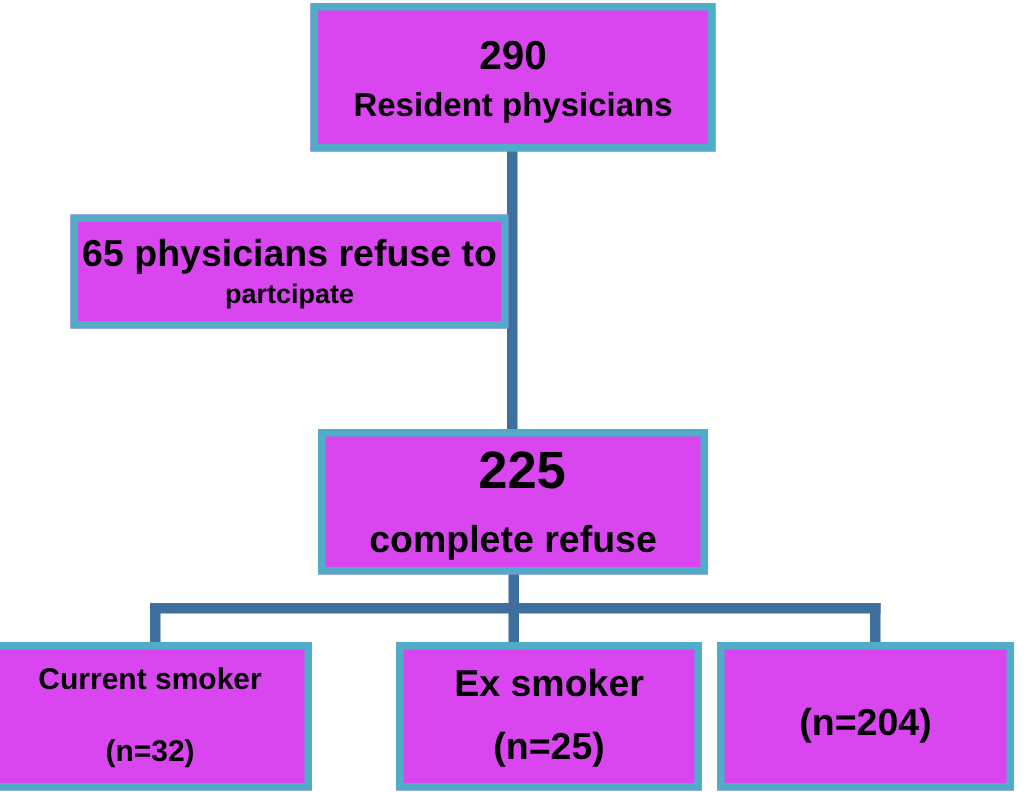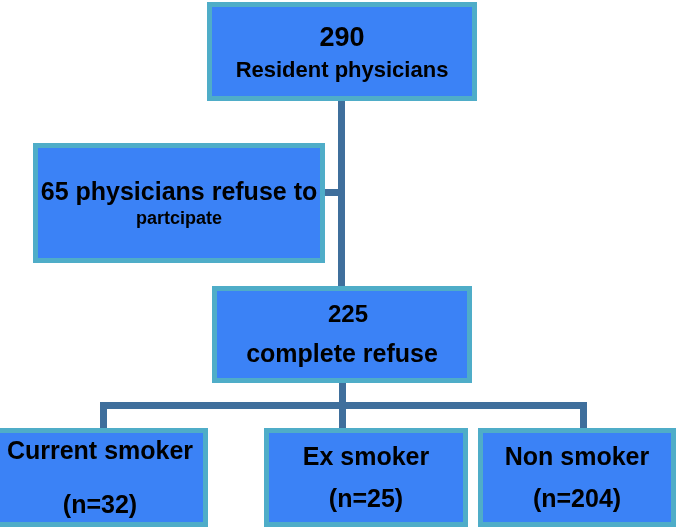--- a/index.html
+++ b/index.html
@@ -22,52 +22,52 @@
   
   .conn {
     position: absolute;
     background: #3f6f9c;
   }
 
   
   .node {
     position: absolute;
     box-sizing: border-box;
-    background: #3b82f6;
+    background: #d946ef;
     border: 5px solid #4fadc8;
     display: flex;
     flex-direction: column;
     align-items: center;
     justify-content: center;
     text-align: center;
     color: #000000;
     font-weight: bold;
     line-height: 1.26;
     overflow: hidden;
   }
   .node .line {
     display: block;
     white-space: nowrap;
   }
 
   
   #node-top      { left: 207px; top: 2px;   width: 270px; height: 99px; }
-  #node-excluded { left: 33px;  top: 143px; width: 292px; height: 120px; }
+  #node-excluded { left: 47px;  top: 143px; width: 292px; height: 76px; }
   #node-complete { left: 212px; top: 286px; width: 260px; height: 97px; }
   #node-current  { left: -8px;  top: 428px; width: 216px; height: 99px; }
   #node-ex       { left: 240px; top: 428px; width: 204px; height: 99px; margin-left: 24px; }
   #node-non      { left: 478px; top: 428px; width: 198px; height: 99px; }
 
   
   #node-top      .line { font-size: 22px; }
   #node-top      .line.num { font-size: 27px; margin-bottom: 2px; }
   #node-excluded .line { font-size: 25px; }
   #node-complete .line { font-size: 25px; }
-  #node-complete .line.num { font-size: 24px; margin-bottom: 9px; margin-left: 12px; }
-  #node-current  .line { font-size: 25px; }
+  #node-complete .line.num { font-size: 35px; margin-bottom: 9px; margin-left: 12px; }
+  #node-current  .line { font-size: 20px; }
   #node-current  .line.num { margin-top: 22px; }
   #node-ex       .line { font-size: 25px; }
   #node-ex       .line.num { margin-top: 10px; }
   #node-non      .line { font-size: 25px; }
   #node-non      .line.num { margin-top: 10px; }
 
   
   #node-excluded .line.l1 { font-size: 25px; }
   #node-excluded .line.l2 { font-size: 18px; }
 </style>
@@ -107,17 +107,16 @@
     <span class="line">Current smoker</span>
     <span class="line num">(n=32)</span>
   </div>
 
   <div class="node" id="node-ex">
     <span class="line">Ex smoker</span>
     <span class="line num">(n=25)</span>
   </div>
 
   <div class="node" id="node-non">
-    <span class="line">Non smoker</span>
     <span class="line num">(n=204)</span>
   </div>
 
 </div>
 
 </body></html>

